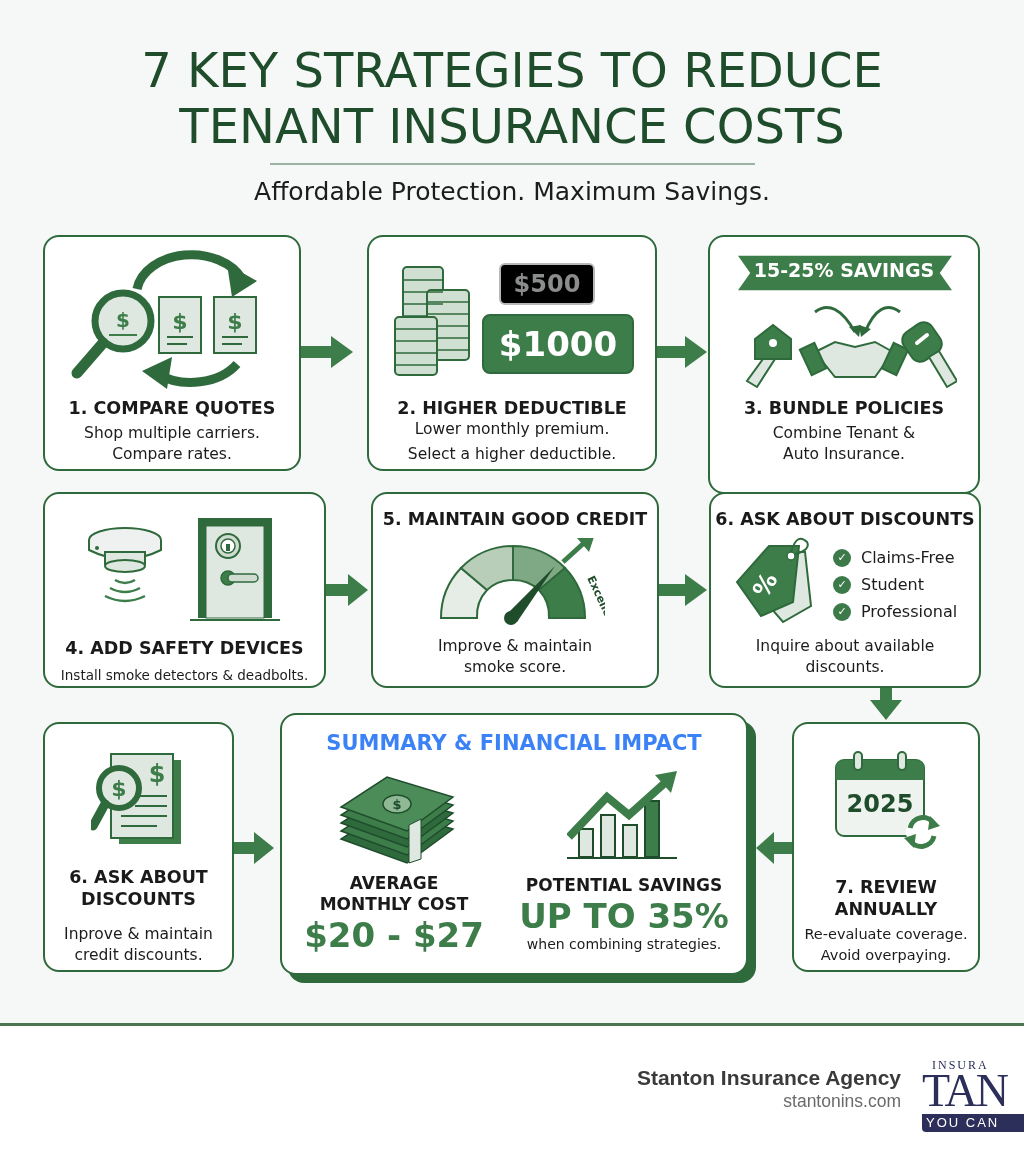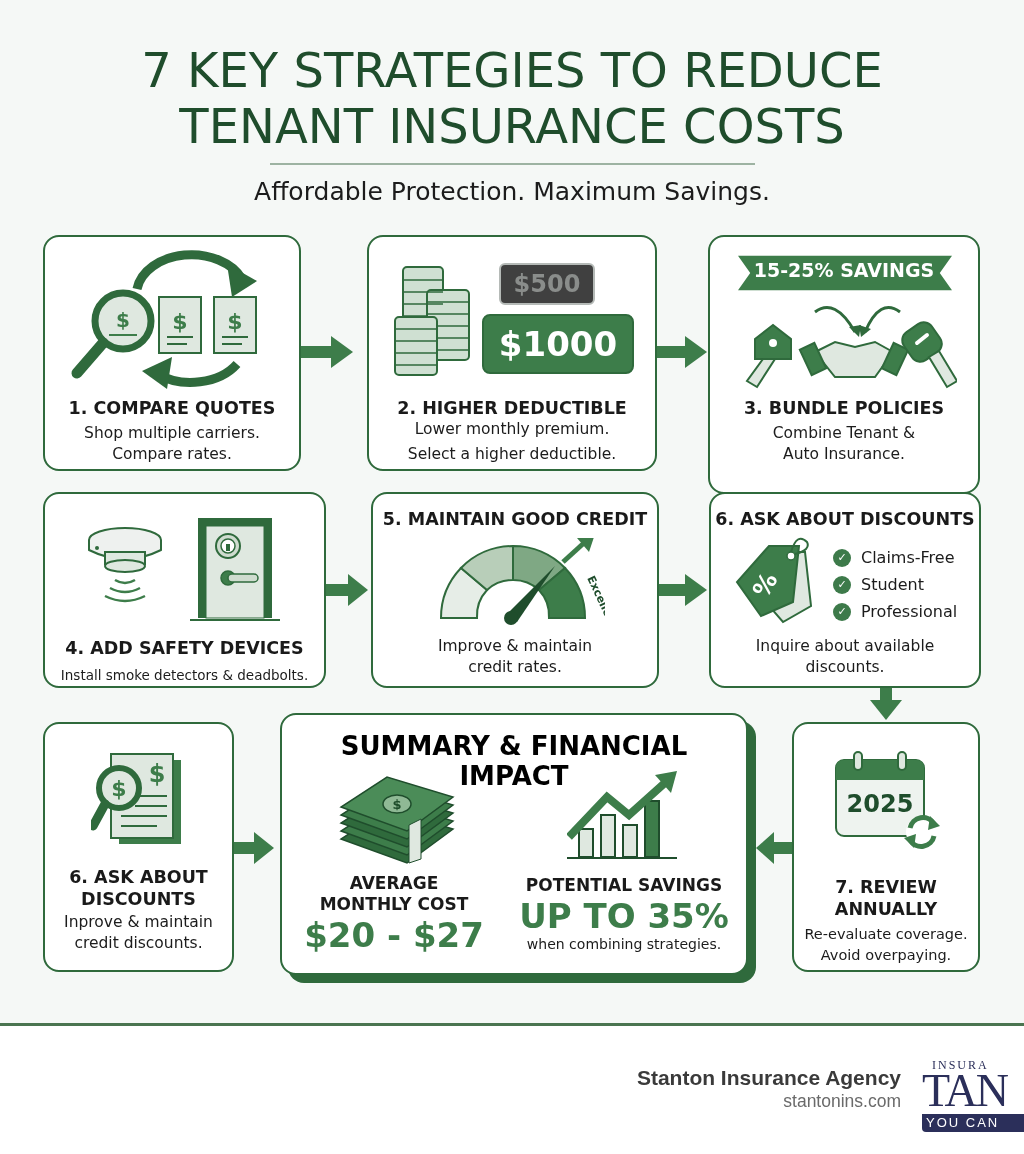--- a/index.html
+++ b/index.html
@@ -28,21 +28,21 @@
   .c9 { left: 792px; top: 722px; width: 188px; height: 250px; }
 
   .cap { position: absolute; left: 0; width: 100%; }
   .banner { position: absolute; left: 30px; top: 16px; width: 210px; height: 34px; }
   .banner-text { position: absolute; left: 0; top: 22px; width: 100%; text-align: center; color: #fff; font-weight: bold; font-size: 19px; }
 
   .checks { position: absolute; left: 122px; top: 50px; text-align: left; }
   .check-row { display: flex; align-items: center; height: 27px; font-size: 16px; }
   .check-dot { width: 18px; height: 18px; border-radius: 50%; background: #3d7a4a; color: #fff; font-size: 11px; line-height: 18px; text-align: center; margin-right: 10px; font-weight: bold; }
 
-  .sum-title { position: absolute; top: 16px; left: 0; width: 100%; text-align: center; font-weight: bold; font-size: 26px; color: #000000; }
+  .sum-title { position: absolute; top: 16px; left: 0; width: 100%; text-align: center; font-weight: bold; font-size: 21px; color: #3b82f6; }
   .sum-left { position: absolute; left: 12px; top: 158px; width: 200px; text-align: center; }
   .sum-right { position: absolute; left: 222px; top: 160px; width: 240px; text-align: center; }
   .sum-label { font-weight: bold; font-size: 17px; line-height: 21px; color: #1a1a1a; }
   .sum-big { font-weight: bold; font-size: 34px; line-height: 40px; color: #3d7d4a; }
   .sum-note { font-size: 14px; color: #1c1c1c; }
 
   .footer-line { position: absolute; top: 1023px; left: 0; width: 1024px; height: 3px; background: #4a7550; }
   .footer-bg { position: absolute; top: 1026px; left: 0; width: 1024px; height: 128px; background: #ffffff; }
   .agency-name { position: absolute; top: 1066px; right: 123px; font-family: "Liberation Sans", sans-serif; font-weight: bold; font-size: 21px; color: #3a3a3a; text-align: right; }
   .agency-url { position: absolute; top: 1091px; right: 123px; font-family: "Liberation Sans", sans-serif; font-size: 17.5px; color: #6a6a6a; text-align: right; }
@@ -101,21 +101,21 @@
         <rect x="10" y="5" width="40" height="70" rx="4"></rect>
         <rect x="34" y="28" width="42" height="70" rx="4"></rect>
         <rect x="2" y="55" width="42" height="58" rx="4"></rect>
       </g>
       <g stroke="#2f6a3c" stroke-width="1.5" fill="none">
         <path d="M10 18 H50 M10 30 H50 M10 42 H50 M10 54 H34"></path>
         <path d="M34 40 H76 M34 52 H76 M44 64 H76 M44 76 H76 M44 88 H76"></path>
         <path d="M2 67 H44 M2 79 H44 M2 91 H44 M2 103 H44"></path>
       </g>
     </svg>
-    <div class="icon" style="left:130px;top:26px;width:96px;height:42px;background:#404040;border:2px solid #b5bab7;border-radius:6px;text-align:center;line-height:38px;font-size:24px;font-weight:bold;color:#8a8d8b;">$500</div>
+    <div class="icon" style="left:130px;top:26px;width:96px;height:42px;background:#000000;border:2px solid #b5bab7;border-radius:6px;text-align:center;line-height:38px;font-size:24px;font-weight:bold;color:#8a8d8b;">$500</div>
     <div class="icon" style="left:113px;top:77px;width:152px;height:60px;background:#3d7d4a;border:2px solid #2f6a3c;border-radius:8px;text-align:center;line-height:56px;font-size:34px;font-weight:bold;color:#ffffff;">$1000</div>
     <div class="cap" style="top:160px">
       <h3>2. HIGHER DEDUCTIBLE</h3>
       <p>Lower monthly premium.</p>
       <p style="margin-top:4px">Select a higher deductible.</p>
     </div>
   </div>
 
   <svg class="arrow" style="left:657px;top:336px" width="52" height="32" viewBox="0 0 52 32">
       <rect x="0" y="10" width="30" height="12" fill="#3d7d4a"></rect>
@@ -189,21 +189,21 @@
       <path d="M78 8 A72 72 0 0 1 130 30 L104 52 A38 38 0 0 0 78 42 Z" fill="#7fa884" stroke="#2f6a3c" stroke-width="2"></path>
       <path d="M130 30 A72 72 0 0 1 150 80 L114 80 A38 38 0 0 0 104 52 Z" fill="#3d7d4a" stroke="#2f6a3c" stroke-width="2"></path>
       <polygon points="72,76 120,28 82,84" fill="#1f4d2c"></polygon>
       <circle cx="76" cy="80" r="7" fill="#1f4d2c"></circle>
       <line x1="128" y1="24" x2="150" y2="4" stroke="#3d7d4a" stroke-width="5"></line>
       <polygon points="142,0 160,-4 154,14" fill="#3d7d4a"></polygon>
       <text x="152" y="40" font-size="11" font-weight="bold" fill="#1f4d2c" font-family="DejaVu Sans, sans-serif" transform="rotate(65 152 40)">Excellent</text>
     </svg>
     <div class="cap" style="top:142px">
       <p>Improve &amp; maintain</p>
-      <p>credit rates.</p>
+      <p>smoke score.</p>
     </div>
   </div>
 
   <svg class="arrow" style="left:659px;top:574px" width="50" height="32" viewBox="0 0 50 32">
       <rect x="0" y="10" width="28" height="12" fill="#3d7d4a"></rect>
       <polygon points="26,0 48,16 26,32" fill="#3d7d4a"></polygon>
     </svg>
 
   <div class="card c6">
     <h3 style="position:absolute;top:14px;left:0;width:100%">6. ASK ABOUT DISCOUNTS</h3>
@@ -248,21 +248,21 @@
       <line x1="44" y1="54" x2="76" y2="54" stroke="#2f6a3c" stroke-width="2"></line>
       <line x1="30" y1="64" x2="76" y2="64" stroke="#2f6a3c" stroke-width="2"></line>
       <line x1="30" y1="74" x2="66" y2="74" stroke="#2f6a3c" stroke-width="2"></line>
       <circle cx="28" cy="36" r="20" fill="#dfe8e0" stroke="#2f6a3c" stroke-width="6"></circle>
       <text x="28" y="44" text-anchor="middle" font-size="22" font-weight="bold" fill="#3d7d4a" font-family="DejaVu Sans, sans-serif">$</text>
       <line x1="14" y1="52" x2="2" y2="74" stroke="#2f6a3c" stroke-width="9" stroke-linecap="round"></line>
     </svg>
     <div class="cap" style="top:142px">
       <h3>6. ASK ABOUT</h3>
       <h3>DISCOUNTS</h3>
-      <p style="margin-top:2px">Inprove &amp; maintain</p>
+      <p style="margin-top:14px">Inprove &amp; maintain</p>
       <p>credit discounts.</p>
     </div>
   </div>
 
   <svg class="arrow" style="left:234px;top:832px" width="42" height="32" viewBox="0 0 42 32">
       <rect x="0" y="10" width="22" height="12" fill="#3d7d4a"></rect>
       <polygon points="20,0 40,16 20,32" fill="#3d7d4a"></polygon>
     </svg>
 
   <div class="card c8">

